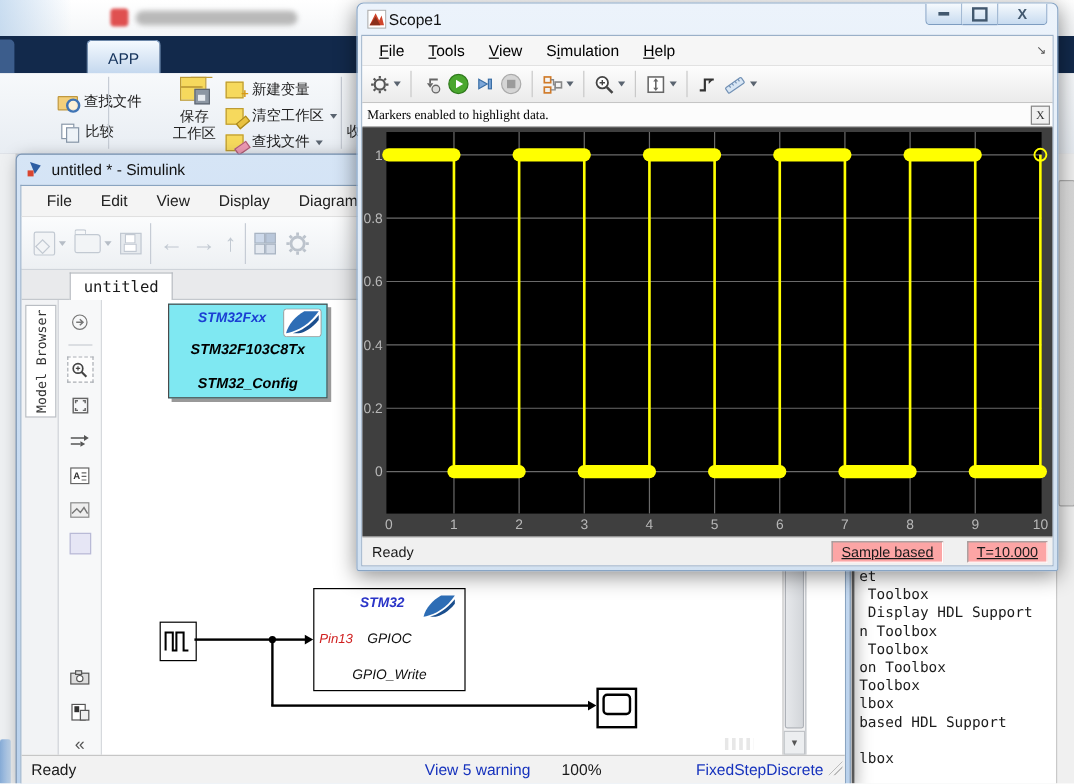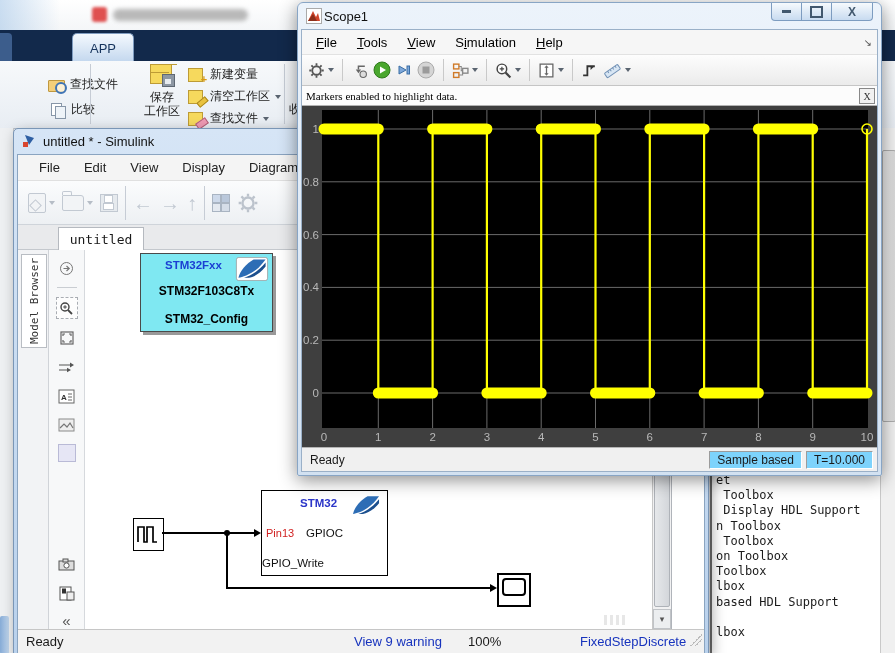--- a/index.html
+++ b/index.html
@@ -100,29 +100,29 @@
     display:flex;align-items:center;justify-content:center;font-size:9px;color:#555;}
   .sl-rightgap{width:32px;background:#fff;border-left:1px solid #b0b4ba;}
   .grip-dots{position:absolute;right:24px;bottom:4px;width:24px;height:10px;
     background:linear-gradient(90deg,#e4e4e4 3px,transparent 3px) 0 0/6px 10px repeat-x;opacity:.9;}
   .sl-status{height:24px;background:#f2f2f2;border-top:1px solid #c6c6c6;position:relative;font-size:13px;}
   .sl-status span{position:absolute;top:4px;}
   .bluelink{color:#1733bd;}
   .sl-grip{position:absolute;right:2px;bottom:2px;width:12px;height:12px;
     background:linear-gradient(135deg,transparent 50%,#bbb 50%,#bbb 55%,transparent 55%,transparent 70%,#bbb 70%,#bbb 75%,transparent 75%);}
   
-  .blk{position:absolute;background:#fff;border:1.5px solid #000;}
+  .blk{position:absolute;background:#fff;border:1.5px solid #000;font-style:italic;}
   .cfg-block{background:#7fe8f2;border:1px solid #4a4a4a;box-shadow:3px 3px 0 rgba(70,70,70,.55);}
   .cfg-type{position:absolute;left:24px;top:5px;font-size:11.5px;font-weight:bold;color:#1b3fd3;}
   .cfg-dev{position:absolute;left:0;right:0;top:30px;text-align:center;font-size:12px;font-weight:bold;color:#000;}
   .cfg-name{position:absolute;left:0;right:0;bottom:5px;text-align:center;font-size:12px;font-weight:bold;color:#000;}
   .gpio-brand{position:absolute;left:38px;top:6px;font-size:11.5px;font-weight:bold;color:#2b35c8;}
   .gpio-port{position:absolute;left:4px;top:36px;font-size:11px;color:#d01f1f;}
   .gpio-center{position:absolute;left:0;right:0;top:36px;text-align:center;font-size:11.5px;color:#111;}
-  .gpio-name{position:absolute;left:0;right:0;bottom:6px;text-align:left;font-size:11.5px;color:#111;}
+  .gpio-name{position:absolute;left:0;right:0;bottom:6px;text-align:center;font-size:11.5px;color:#111;}
   .wire{position:absolute;background:#000;}
   .arr-r{position:absolute;width:0;height:0;border-top:4px solid transparent;border-bottom:4px solid transparent;border-left:7px solid #000;}
   .dot{position:absolute;width:6px;height:6px;border-radius:50%;background:#000;}
   .scope-sink{border:2px solid #000;}
   .scope-sink .crt{position:absolute;left:3px;top:3px;right:3px;height:14px;border:2px solid #000;border-radius:4px;}
   
   .sc-win{left:297px;top:2px;width:583px;height:472px;background:linear-gradient(#ecf3fb,#d2e1f1);
     border:1px solid #88a5c5;border-radius:6px 6px 2px 2px;box-shadow:0 4px 18px rgba(0,0,0,.45);z-index:20;}
   .sc-title{position:absolute;left:0;top:0;right:0;height:26px;display:flex;align-items:center;gap:2px;padding-left:8px;font-size:13px;color:#111;}
   .sc-controls{position:absolute;right:8px;top:0;display:flex;}
@@ -142,22 +142,22 @@
     display:flex;align-items:center;padding-left:6px;gap:5px;}
   .sc-toolbar .vsep{height:22px;background:#c9c9c9;margin:0 3px;}
   .tbtn{display:flex;align-items:center;gap:3px;}
   .sc-banner{height:19px;background:#fcfcfc;border-bottom:1px solid #b2b2b2;display:flex;align-items:center;position:relative;
     font-size:11px;color:#000;padding-left:4px;font-family:Liberation Serif, serif;}
   .banner-x{position:absolute;right:2px;top:2px;width:14px;height:14px;border:1px solid #888;background:#f1f1f1;
     display:flex;align-items:center;justify-content:center;font-size:10px;color:#333;}
   .sc-plot{flex:1;background:#3f3f3f;position:relative;min-height:0;}
   .sc-status{height:23px;background:#f0f0f0;border-top:1px solid #b4b4b4;display:flex;align-items:center;font-size:12px;padding:0 4px;}
   .sc-status .left{flex:1;padding-left:4px;}
-  .sbox{height:16px;border:1px solid;border-color:#9b9b9b #ffffff #ffffff #9b9b9b;background:#7dd3fc;
-    display:flex;align-items:center;padding:0 7px;margin-left:4px;}
+  .sbox{height:16px;border:1px solid;border-color:#9b9b9b #ffffff #ffffff #9b9b9b;background:#fca5a5;
+    display:flex;align-items:center;padding:0 7px;margin-left:20px;text-decoration:underline;}
 </style>
 </head>
 <body>
 
 <div class="screen">
 
   <div>
     <div class="abs top-strip">
       <div class="abs top-glow"></div>
       <div class="abs blur-icon"></div>
@@ -393,21 +393,21 @@
 
         <div class="sl-vscroll">
           <div class="sl-vthumb"></div>
           <div class="sl-varrow">▾</div>
         </div>
         <div class="sl-rightgap"></div>
       </div>
 
       <div class="sl-status">
         <span style="left:8px;">Ready</span>
-        <span class="bluelink" style="left:336px;">View 9 warning</span>
+        <span class="bluelink" style="left:336px;">View 5 warning</span>
         <span style="left:450px;">100%</span>
         <span class="bluelink" style="left:562px;">FixedStepDiscrete</span>
         <span class="sl-grip"></span>
       </div>
     </div>
   </div>
 
   <div class="abs sc-win">
     <div class="sc-title">
       <svg width="16" height="16" viewBox="0 0 16 16">

